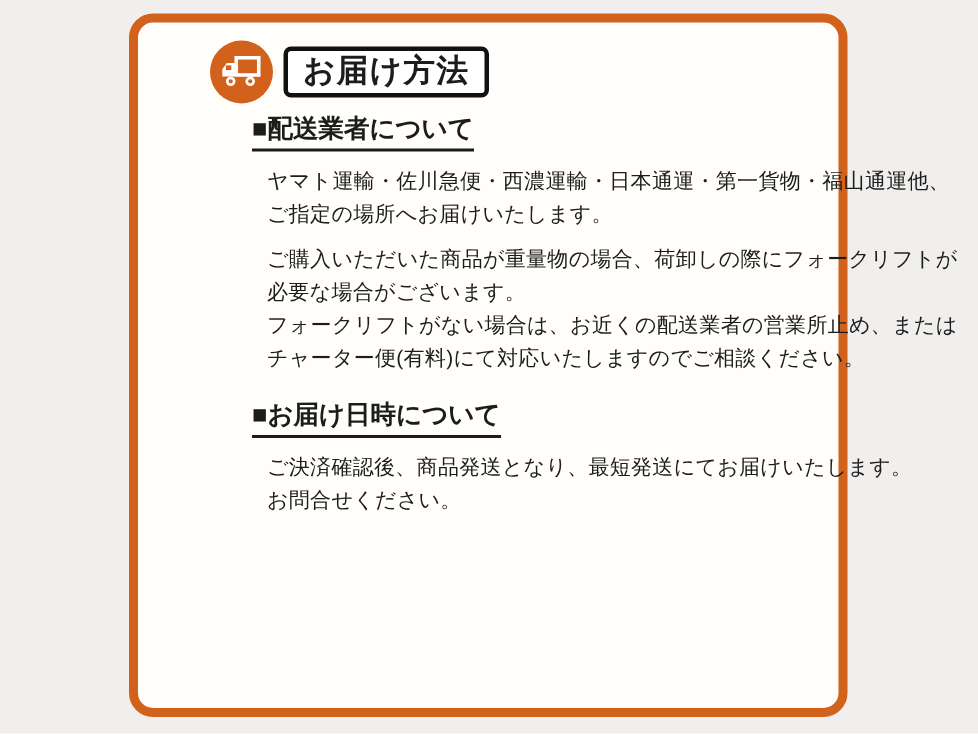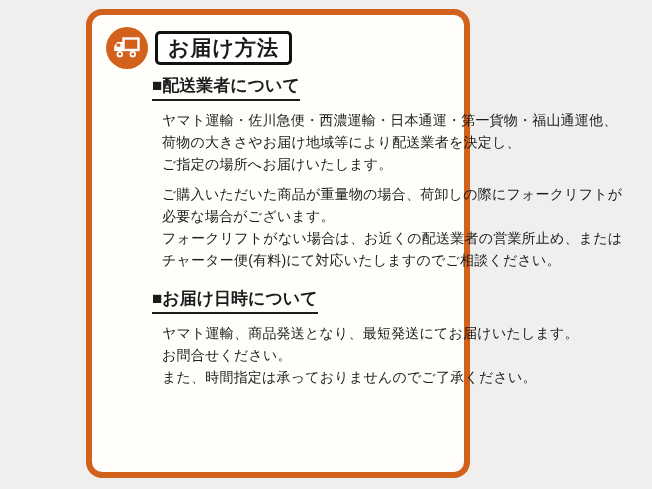--- a/index.html
+++ b/index.html
@@ -7,25 +7,26 @@
     width: 652px; height: 489px;
     background: #f0efed;
     font-family: "Liberation Sans", "DejaVu Sans", sans-serif;
     color: #1c1c1c;
     overflow: hidden;
     position: relative;
   }
   .panel {
     position: absolute;
     left: 86px; top: 9px;
-    width: 384px; height: 469px;
+    width: 479px; height: 469px;
     box-sizing: border-box;
     background: #fffefb;
     border: 6px solid #d2611c;
     border-radius: 16px;
+    padding-left: 34px;
   }
   .panel-inner { padding: 12px 14px 0 14px; }
   .header { display: flex; align-items: center; }
   .icon-circle {
     width: 42px; height: 42px;
     border-radius: 50%;
     background: #d2611c;
     display: flex; align-items: center; justify-content: center;
     flex: 0 0 auto;
   }
@@ -33,21 +34,21 @@
     margin-left: 7px;
     border: 3px solid #111;
     border-radius: 5px;
     background: #fff;
     padding: 2px 10px 3px 10px;
     font-size: 21px;
     font-weight: bold;
     letter-spacing: 1px;
     line-height: 1.1;
   }
-  .sections { margin-left: 46px; margin-right: 8px; }
+  .sections { margin-left: 28px; margin-right: 8px; }
   .section { margin-top: 5px; }
   .section.gap-lg { margin-top: 16px; }
   .sec-heading {
     font-size: 17px;
     font-weight: bold;
     line-height: 24px;
   }
   .sec-heading span {
     display: inline-block;
     border-bottom: 2px solid #1c1c1c;
@@ -83,40 +84,38 @@
     </div>
 
     <div class="sections">
 
       <div class="section">
         <div class="sec-heading">
           <span>■配送業者について</span>
         </div>
         <div class="sec-body">
           <div class="line">ヤマト運輸・佐川急便・西濃運輸・日本通運・第一貨物・福山通運他、</div>
-          <div class="line">荷物の大きさやお届け地域等により配送業者を決定し、</div>
           <div class="line">ご指定の場所へお届けいたします。</div>
         </div>
       </div>
 
       <div class="section">
         <div class="sec-body">
           <div class="line">ご購入いただいた商品が重量物の場合、荷卸しの際にフォークリフトが</div>
           <div class="line">必要な場合がございます。</div>
           <div class="line">フォークリフトがない場合は、お近くの配送業者の営業所止め、または</div>
           <div class="line">チャーター便(有料)にて対応いたしますのでご相談ください。</div>
         </div>
       </div>
 
       <div class="section gap-lg">
         <div class="sec-heading">
           <span>■お届け日時について</span>
         </div>
         <div class="sec-body">
-          <div class="line">ヤマト運輸、商品発送となり、最短発送にてお届けいたします。</div>
+          <div class="line">ご決済確認後、商品発送となり、最短発送にてお届けいたします。</div>
           <div class="line">お問合せください。</div>
-          <div class="line">また、時間指定は承っておりませんのでご了承ください。</div>
         </div>
       </div>
 
     </div>
   </div>
 </div>
 
 </body></html>

